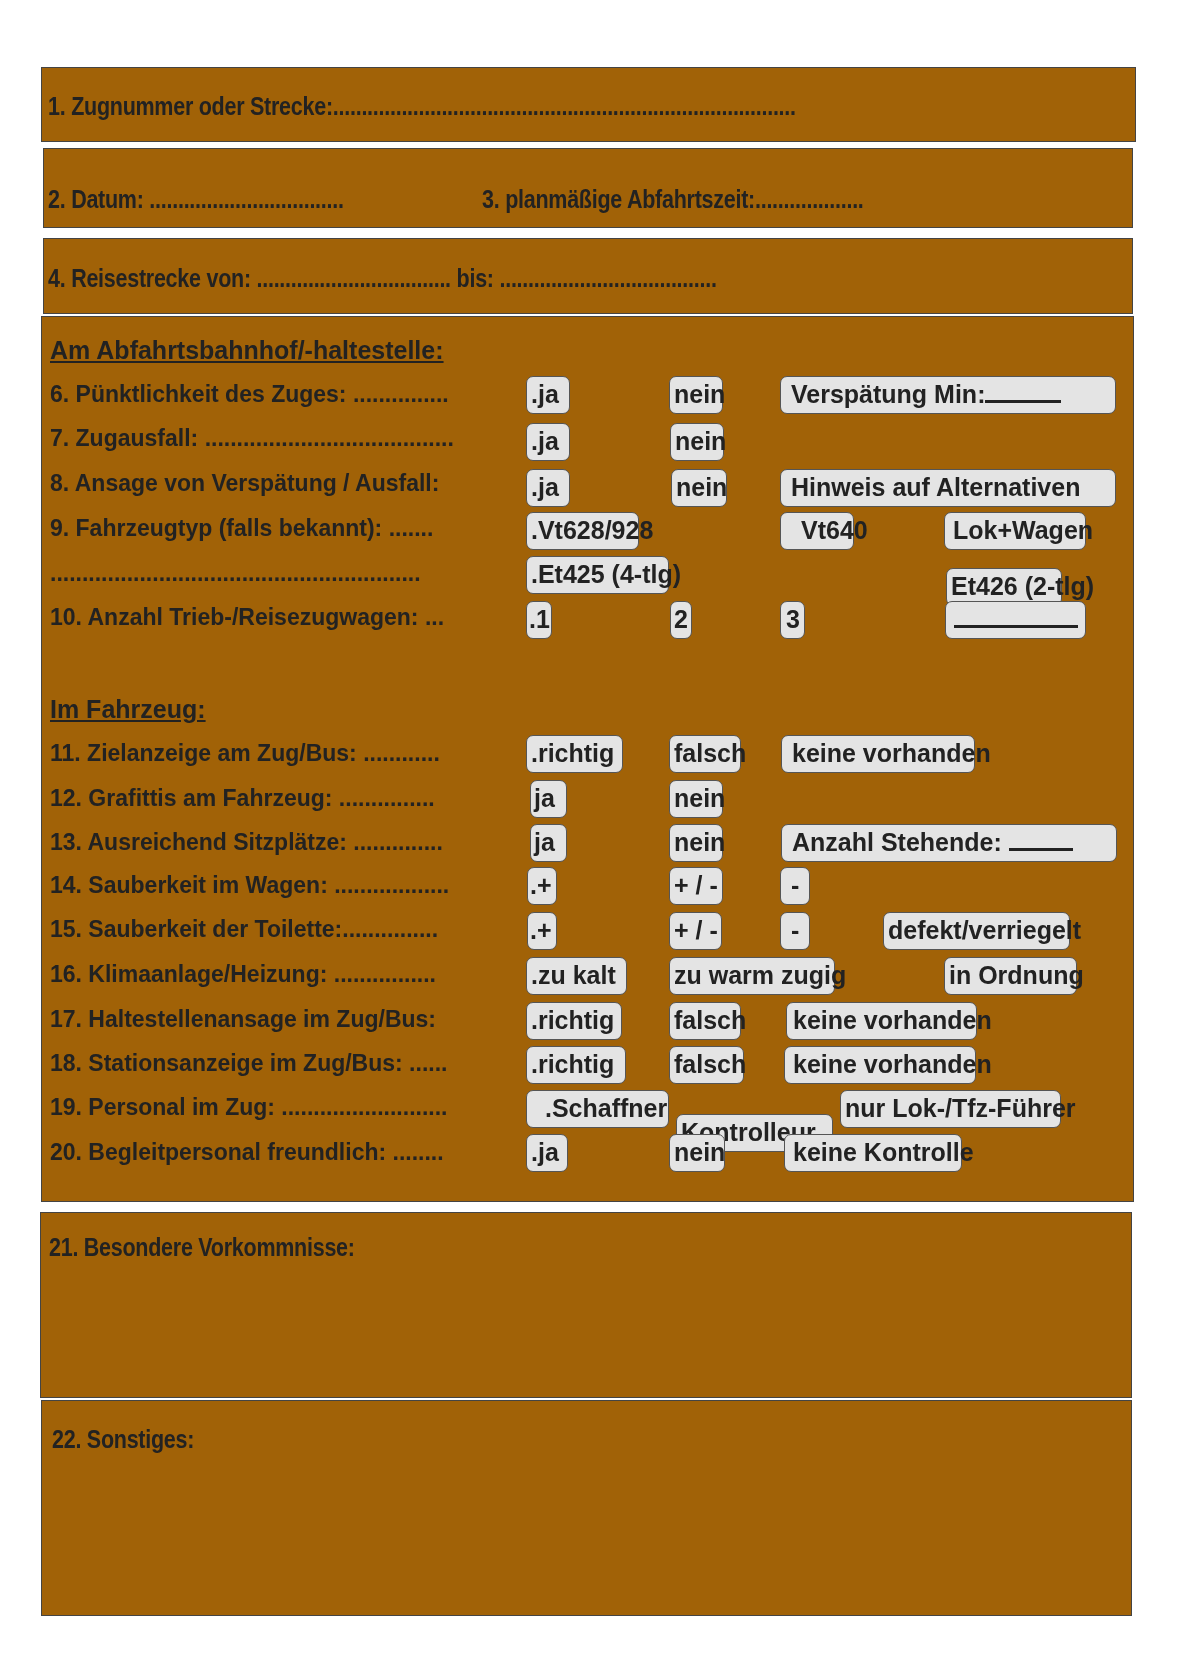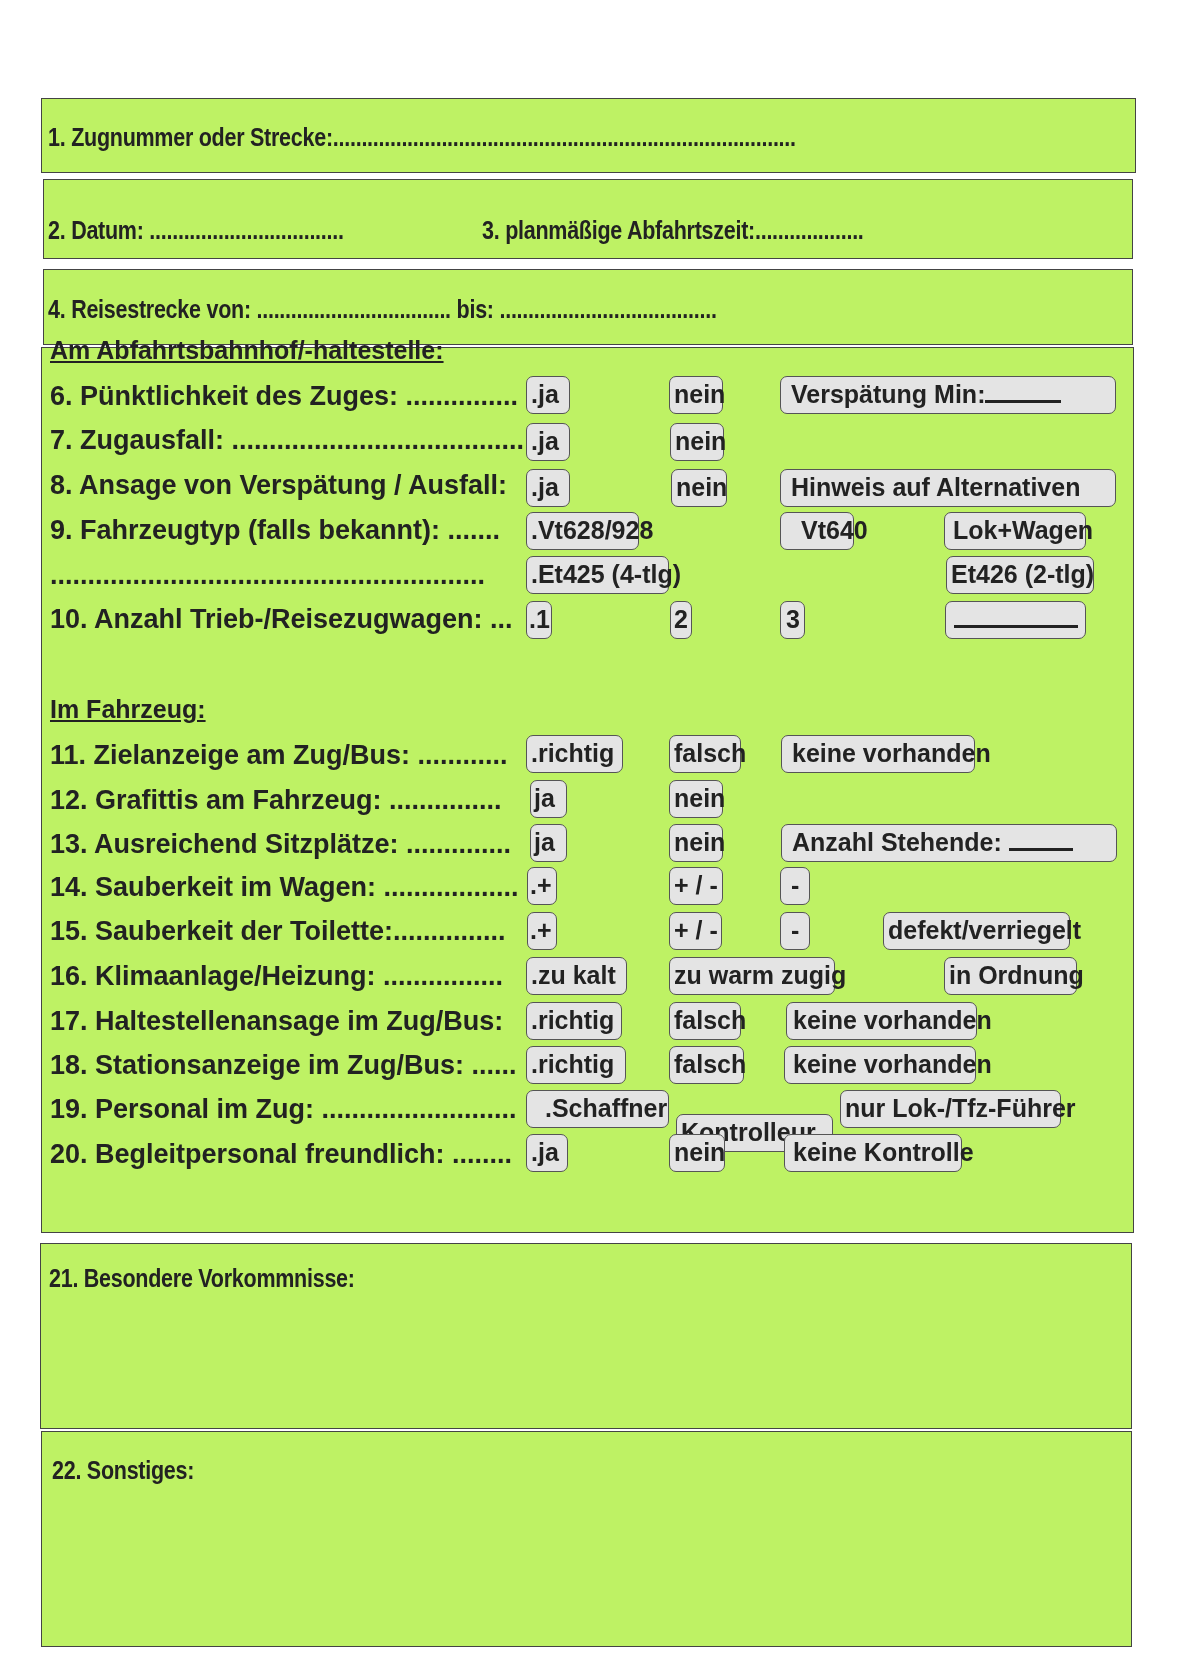--- a/index.html
+++ b/index.html
@@ -1,19 +1,19 @@
 <!DOCTYPE html>
 <html><head>
 <meta charset="utf-8">
 <style>
   html,body{margin:0;padding:0;background:#ffffff;}
   body{width:1181px;height:1653px;position:relative;overflow:hidden;font-family:"Liberation Sans",sans-serif;color:#222;}
-  .box{position:absolute;border:1.5px solid #444;box-sizing:border-box;background:#bef264;margin-top:31px;}
+  .box{position:absolute;border:1.5px solid #444;box-sizing:border-box;background:#a16207;}
   .cond{position:absolute;font-family:"Liberation Sans",sans-serif;font-weight:bold;font-size:25px;white-space:nowrap;transform-origin:left top;transform:scaleX(0.86);letter-spacing:-0.3px;}
-  .row{position:absolute;left:50px;font-weight:bold;font-size:27px;white-space:nowrap;}
+  .row{position:absolute;left:50px;font-weight:bold;font-size:23px;white-space:nowrap;}
   .hd{position:absolute;left:50px;font-weight:bold;font-size:25px;text-decoration:underline;white-space:nowrap;}
   .opt{position:absolute;height:38px;background:#e4e4e4;border:1.5px solid #555;border-radius:7px;box-sizing:border-box;font-weight:bold;font-size:25px;line-height:35px;padding:0 4px;white-space:nowrap;cursor:pointer;}
   .uline{display:inline-block;border-bottom:3px solid #222;height:22px;vertical-align:baseline;}
 </style>
 </head>
 <body>
 
 <div class="box" style="left:41px;top:67px;width:1095px;height:75px;">
   <span class="cond" style="left:6px;top:24px;">1. Zugnummer oder Strecke:.................................................................................</span>
 </div>
@@ -43,21 +43,21 @@
 <div class="opt" style="left:671px;top:469px;width:56px;">nein</div>
 <div class="opt" style="left:780px;top:469px;width:336px;padding-left:10px;">Hinweis auf Alternativen</div>
 
 <div class="row" style="top:515px;">9. Fahrzeugtyp (falls bekannt):   .......</div>
 <div class="opt" style="left:526px;top:512px;width:113px;">.Vt628/928</div>
 <div class="opt" style="left:780px;top:512px;width:74px;padding-left:20px;">Vt640</div>
 <div class="opt" style="left:944px;top:512px;width:142px;padding-left:8px;">Lok+Wagen</div>
 
 <div class="row" style="top:560px;"> ..........................................................</div>
 <div class="opt" style="left:526px;top:556px;width:143px;">.Et425 (4-tlg)</div>
-<div class="opt" style="left:946px;top:556px;width:148px;">Et426 (2-tlg)</div>
+<div class="opt" style="left:946px;top:568px;width:116px;">Et426 (2-tlg)</div>
 
 <div class="row" style="top:604px;">10. Anzahl Trieb-/Reisezugwagen: ...</div>
 <div class="opt" style="left:526px;top:601px;width:26px;padding:0 2px;">.1</div>
 <div class="opt" style="left:670px;top:601px;width:22px;padding:0 3px;">2</div>
 <div class="opt" style="left:780px;top:601px;width:25px;padding:0 5px;">3</div>
 <div class="opt" style="left:945px;top:601px;width:141px;padding:0 8px;"><span class="uline" style="width:124px;"></span></div>
 
 <div class="hd" style="top:695px;">Im Fahrzeug:</div>
 
 <div class="row" style="top:740px;">11. Zielanzeige am Zug/Bus:  ............</div>

